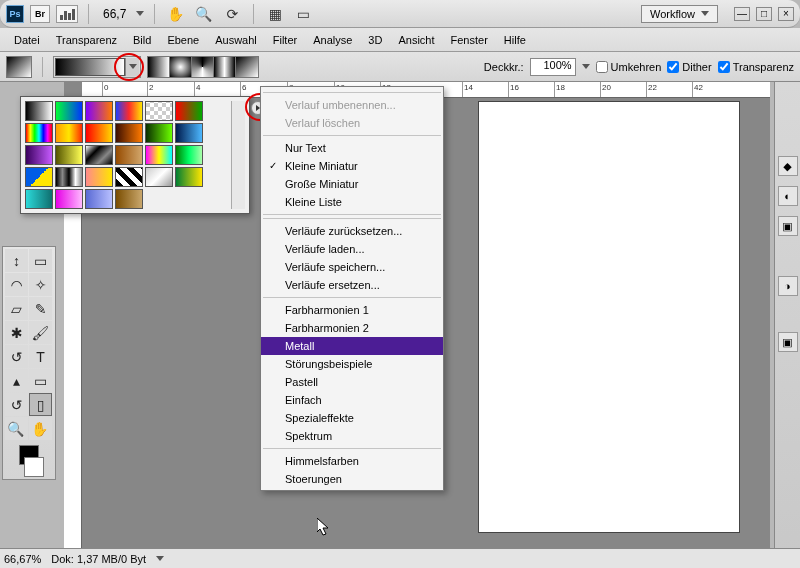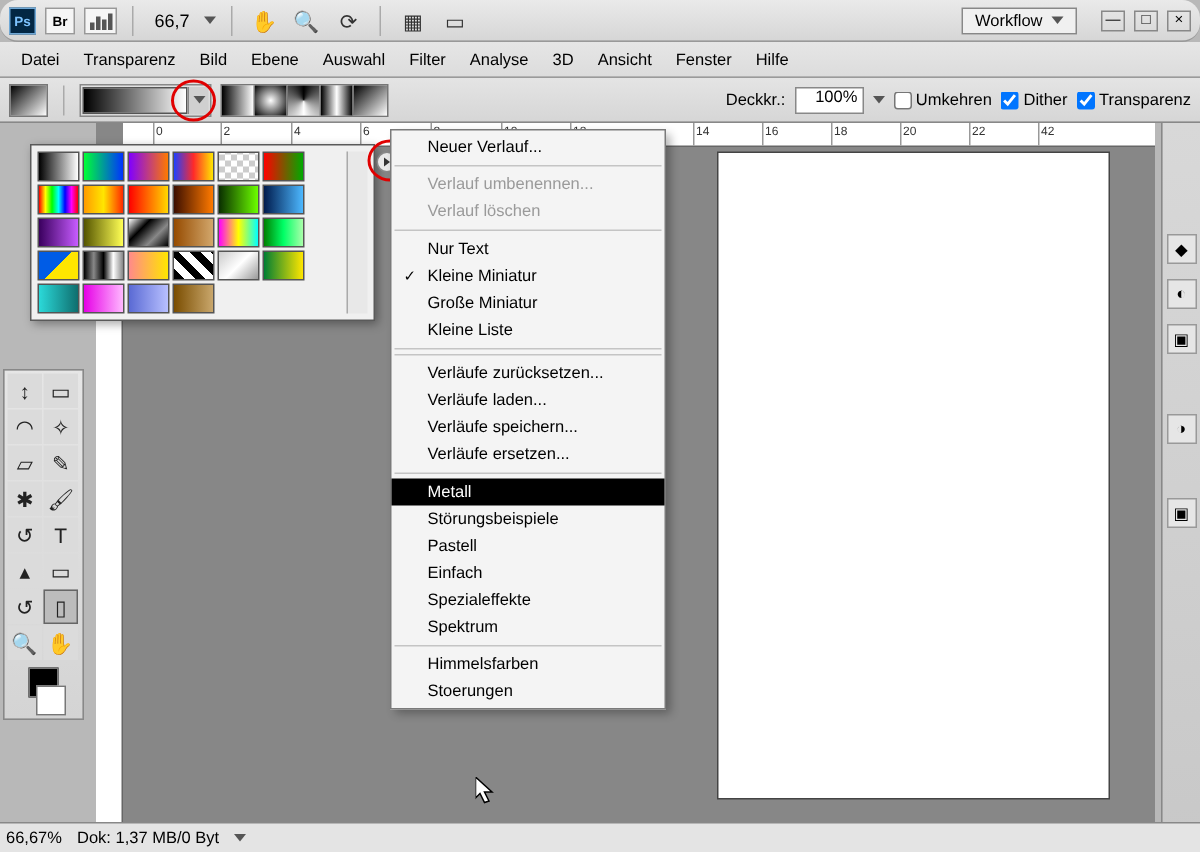--- a/index.html
+++ b/index.html
@@ -74,21 +74,21 @@
   .grad-swatch { width: 28px; height: 20px; border: 1px solid #555; }
   .grad-scroll { width: 14px; background: #e8e8e8; border-left: 1px solid #aaa; }
   .grad-popup-inner { display: flex; }
   .grad-popup-flyout { position: absolute; right: -16px; top: 4px; width: 14px; height: 14px; background: #e8e8e8; border: 1px solid #888; border-radius: 50%; display: flex; align-items: center; justify-content: center; }
   .grad-popup-flyout::after { content: ""; border-top: 3px solid transparent; border-bottom: 3px solid transparent; border-left: 4px solid #333; }
   .red-circle-2 { position: absolute; right: -26px; top: -4px; width: 30px; height: 28px; border: 2px solid #e00000; border-radius: 50%; pointer-events: none; }
 
   
   .flyout { position: absolute; left: 260px; top: 4px; width: 184px; background: #f4f4f4; border: 1px solid #7a7a7a; box-shadow: 3px 3px 6px rgba(0,0,0,.3); z-index: 20; padding: 2px 0; }
   .flyout .item { padding: 3px 22px 3px 24px; font-size: 11px; position: relative; white-space: nowrap; }
-  .flyout .item.sel { background: #000000; color: #fff; }
+  .flyout .item.sel { background: #4c1d95; color: #fff; }
   .flyout .item.disabled { color: #9a9a9a; }
   .flyout .sep { height: 1px; background: #c4c4c4; margin: 3px 2px; }
   .flyout .check::before { content: "✓"; position: absolute; left: 8px; font-size: 10px; }
 
   
   .g1{background:linear-gradient(90deg,#000,#fff);}
   .g2{background:linear-gradient(90deg,#00ff36,#0033ff);}
   .g3{background:linear-gradient(90deg,#8000ff,#ff7a00);}
   .g4{background:linear-gradient(90deg,#1f3fff,#ff2a2a,#ffe600);}
   .g5{background:repeating-conic-gradient(#ccc 0 25%,#fff 0 50%) 0/8px 8px;}
@@ -307,36 +307,37 @@
         <div class="grad-swatch g27"></div>
         <div class="grad-swatch g28"></div>
       </div>
       <div class="grad-scroll"></div>
     </div>
     <div class="grad-popup-flyout"></div>
     <div class="red-circle-2"></div>
   </div>
 
   <div class="flyout">
-      <div class="item">Neuer Verlauf...</div>
       <div class="sep"></div>
       <div class="item disabled">Verlauf umbenennen...</div>
       <div class="item disabled">Verlauf löschen</div>
       <div class="sep"></div>
       <div class="item">Nur Text</div>
       <div class="item check">Kleine Miniatur</div>
       <div class="item">Große Miniatur</div>
       <div class="item">Kleine Liste</div>
       <div class="sep"></div>
       <div class="sep"></div>
       <div class="item">Verläufe zurücksetzen...</div>
       <div class="item">Verläufe laden...</div>
       <div class="item">Verläufe speichern...</div>
       <div class="item">Verläufe ersetzen...</div>
       <div class="sep"></div>
+      <div class="item">Farbharmonien 1</div>
+      <div class="item">Farbharmonien 2</div>
       <div class="item sel">Metall</div>
       <div class="item">Störungsbeispiele</div>
       <div class="item">Pastell</div>
       <div class="item">Einfach</div>
       <div class="item">Spezialeffekte</div>
       <div class="item">Spektrum</div>
       <div class="sep"></div>
       <div class="item">Himmelsfarben</div>
       <div class="item">Stoerungen</div>
     </div>

